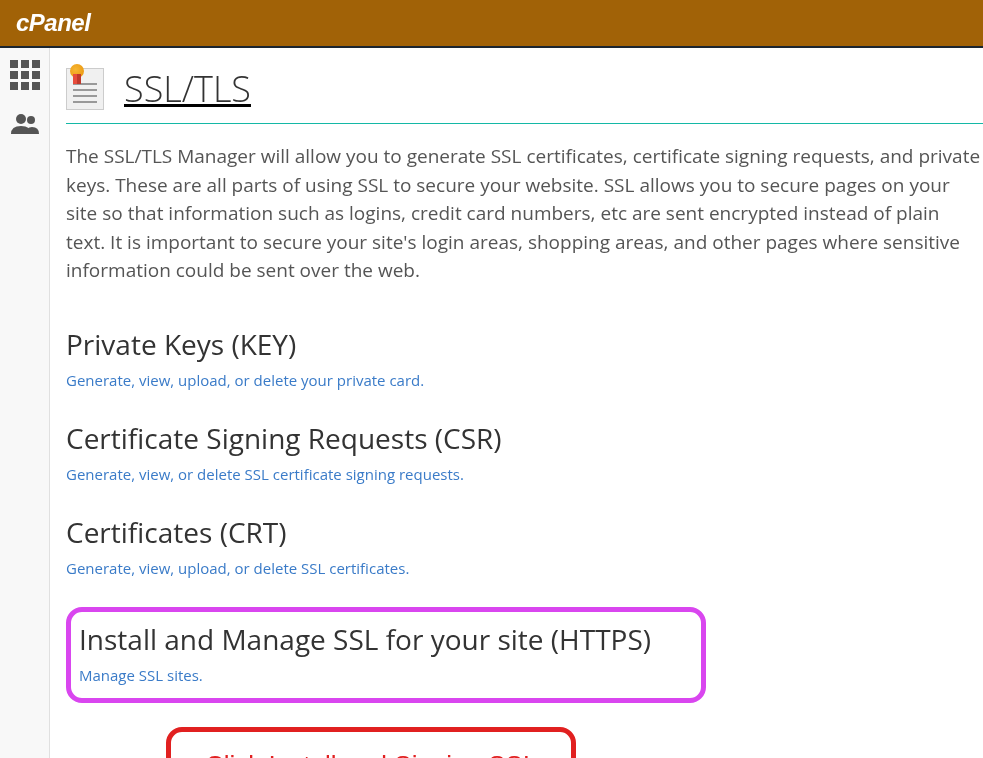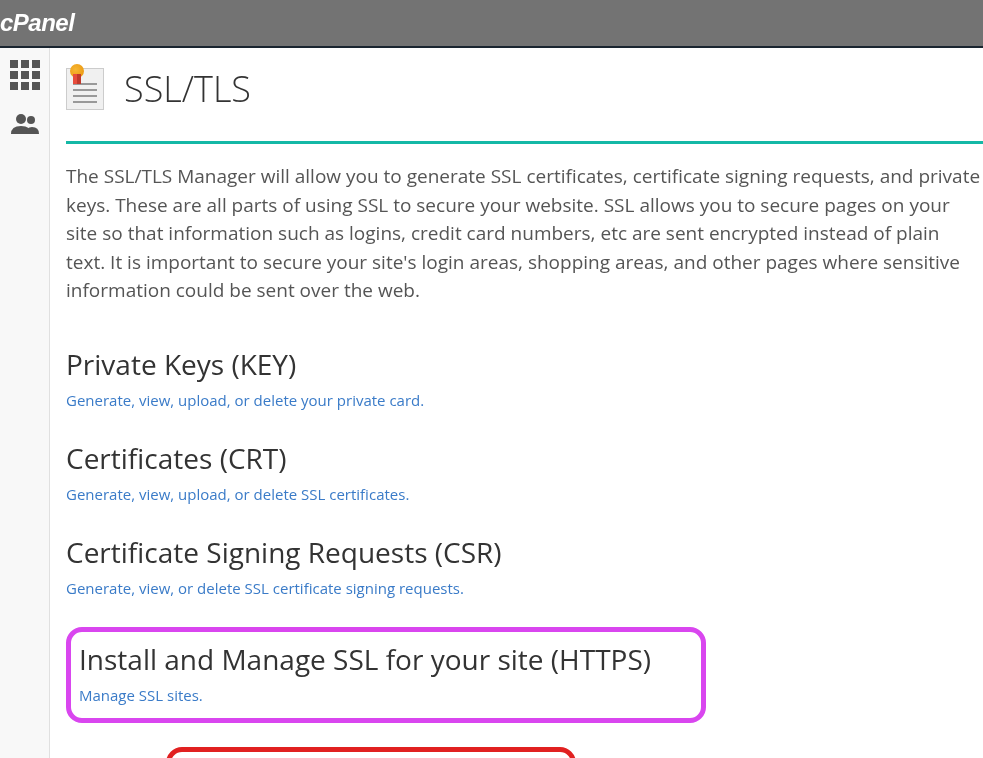--- a/index.html
+++ b/index.html
@@ -8,24 +8,25 @@
       box-sizing: border-box;
     }
     body {
       font-family: -apple-system, BlinkMacSystemFont, "Segoe UI", "Open Sans", sans-serif;
       background: #fff;
       width: 983px;
       height: 758px;
       overflow: hidden;
     }
     .header {
-      background: #737373;
+      background: #a16207;
       height: 48px;
       display: flex;
       align-items: center;
+      padding-left: 16px;
       border-bottom: 2px solid #1a2530;
     }
     .logo {
       color: #fff;
       font-size: 24px;
       font-weight: bold;
       font-style: italic;
       letter-spacing: -0.5px;
       font-family: "Comic Sans MS", cursive, sans-serif;
     }
@@ -61,23 +62,24 @@
     }
     .content {
       flex: 1;
       padding: 16px 0 0 16px;
       overflow: hidden;
     }
     .page-header {
       display: flex;
       align-items: center;
       gap: 16px;
-      padding-bottom: 28px;
-      border-bottom: 3px solid #14b8a6;
+      padding-bottom: 10px;
+      border-bottom: 1px solid #14b8a6;
       margin-bottom: 18px;
+      text-decoration: underline;
     }
     .page-icon {
       width: 42px;
       height: 42px;
       position: relative;
     }
     .doc-icon {
       width: 38px;
       height: 42px;
       background: #f0f0f0;
@@ -216,27 +218,27 @@
     </div>
 
     <p class="description">The SSL/TLS Manager will allow you to generate SSL certificates, certificate signing requests, and private keys. These are all parts of using SSL to secure your website. SSL allows you to secure pages on your site so that information such as logins, credit card numbers, etc are sent encrypted instead of plain text. It is important to secure your site's login areas, shopping areas, and other pages where sensitive information could be sent over the web.</p>
 
     <div class="section">
       <h2 class="section-title">Private Keys (KEY)</h2>
       <a class="section-link">Generate, view, upload, or delete your private card.</a>
     </div>
 
     <div class="section">
+      <h2 class="section-title">Certificate Signing Requests (CSR)</h2>
+      <a class="section-link">Generate, view, or delete SSL certificate signing requests.</a>
+    </div>
+
+    <div class="section">
       <h2 class="section-title">Certificates (CRT)</h2>
       <a class="section-link">Generate, view, upload, or delete SSL certificates.</a>
-    </div>
-
-    <div class="section">
-      <h2 class="section-title">Certificate Signing Requests (CSR)</h2>
-      <a class="section-link">Generate, view, or delete SSL certificate signing requests.</a>
     </div>
 
     <div class="highlight-box">
       <div class="section" style="margin-bottom:0">
         <h2 class="section-title">Install and Manage SSL for your site (HTTPS)</h2>
         <a class="section-link">Manage SSL sites.</a>
       </div>
     </div>
 
     <div>

